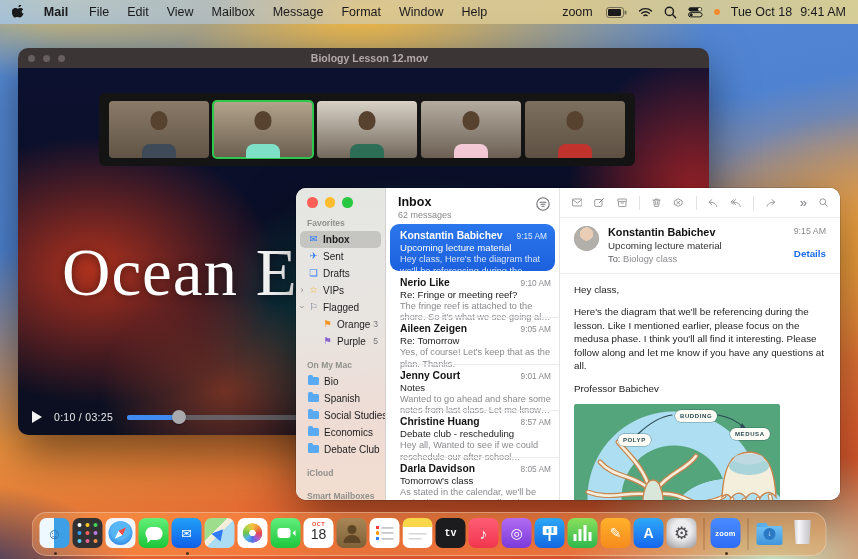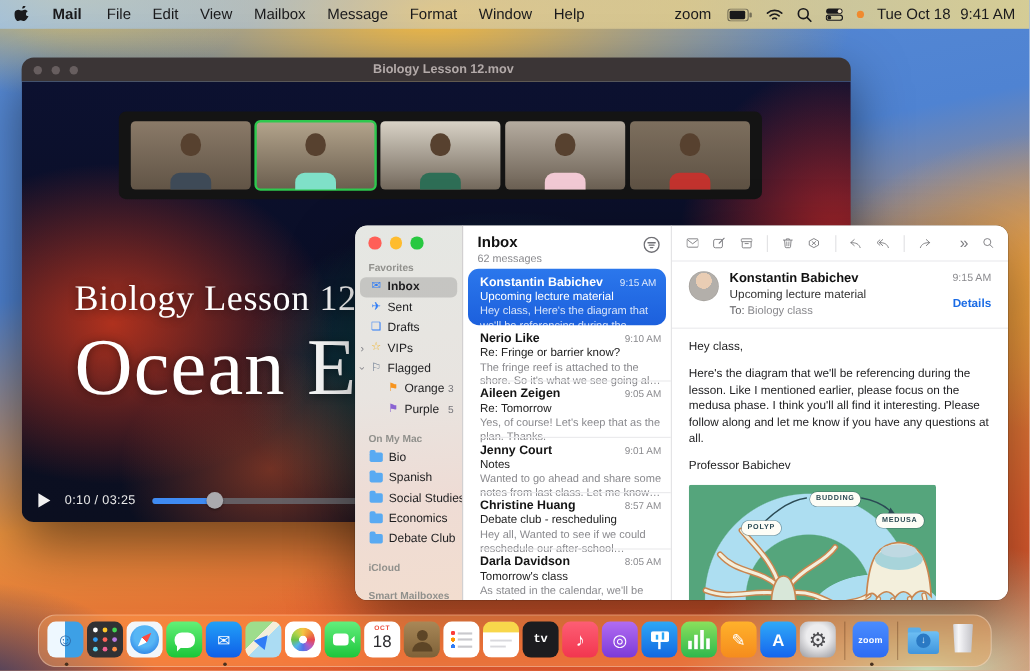--- a/index.html
+++ b/index.html
@@ -334,21 +334,20 @@
         <div class="thumb" style="background: linear-gradient(rgb(181, 172, 160) 0%, rgb(85, 73, 60) 130%);">
           <span class="p-shirt" style="background: rgb(242, 201, 212);"></span>
           <span class="p-head"></span>
         </div>
         <div class="thumb" style="background: linear-gradient(rgb(125, 111, 94) 0%, rgb(85, 73, 60) 130%);">
           <span class="p-shirt" style="background: rgb(194, 51, 46);"></span>
           <span class="p-head"></span>
         </div>
       </div>
     <div class="vw-heading">
-      <h1>Biology Lesson 12</h1>
       <h2>Ocean E</h2>
     </div>
     <div class="vw-controls">
       <span class="play-btn"></span>
       <span class="vw-time">0:10 / 03:25</span>
       <span class="prog-track">
         <span class="prog-fill" id="prog-fill" style="width: 12%;">
           <span class="prog-handle"></span>
         </span>
       </span>
@@ -449,21 +448,21 @@
             <span class="msg-time">9:15 AM</span>
           </div>
           <div class="msg-subject">Upcoming lecture material</div>
           <div class="msg-preview">Hey class, Here's the diagram that we'll be referencing during the lesson. Like…</div>
         </div>
         <div class="msg-row">
           <div class="msg-top">
             <span class="msg-sender">Nerio Like</span>
             <span class="msg-time">9:10 AM</span>
           </div>
-          <div class="msg-subject">Re: Fringe or barrier know?</div>
+          <div class="msg-subject">Re: Fringe or meeting reef?</div>
           <div class="msg-preview">The fringe reef is attached to the shore. So it's what we see going all along the…</div>
         </div>
         <div class="msg-row">
           <div class="msg-top">
             <span class="msg-sender">Aileen Zeigen</span>
             <span class="msg-time">9:05 AM</span>
           </div>
           <div class="msg-subject">Re: Tomorrow</div>
           <div class="msg-preview">Yes, of course! Let's keep that as the plan. Thanks.</div>
         </div>

